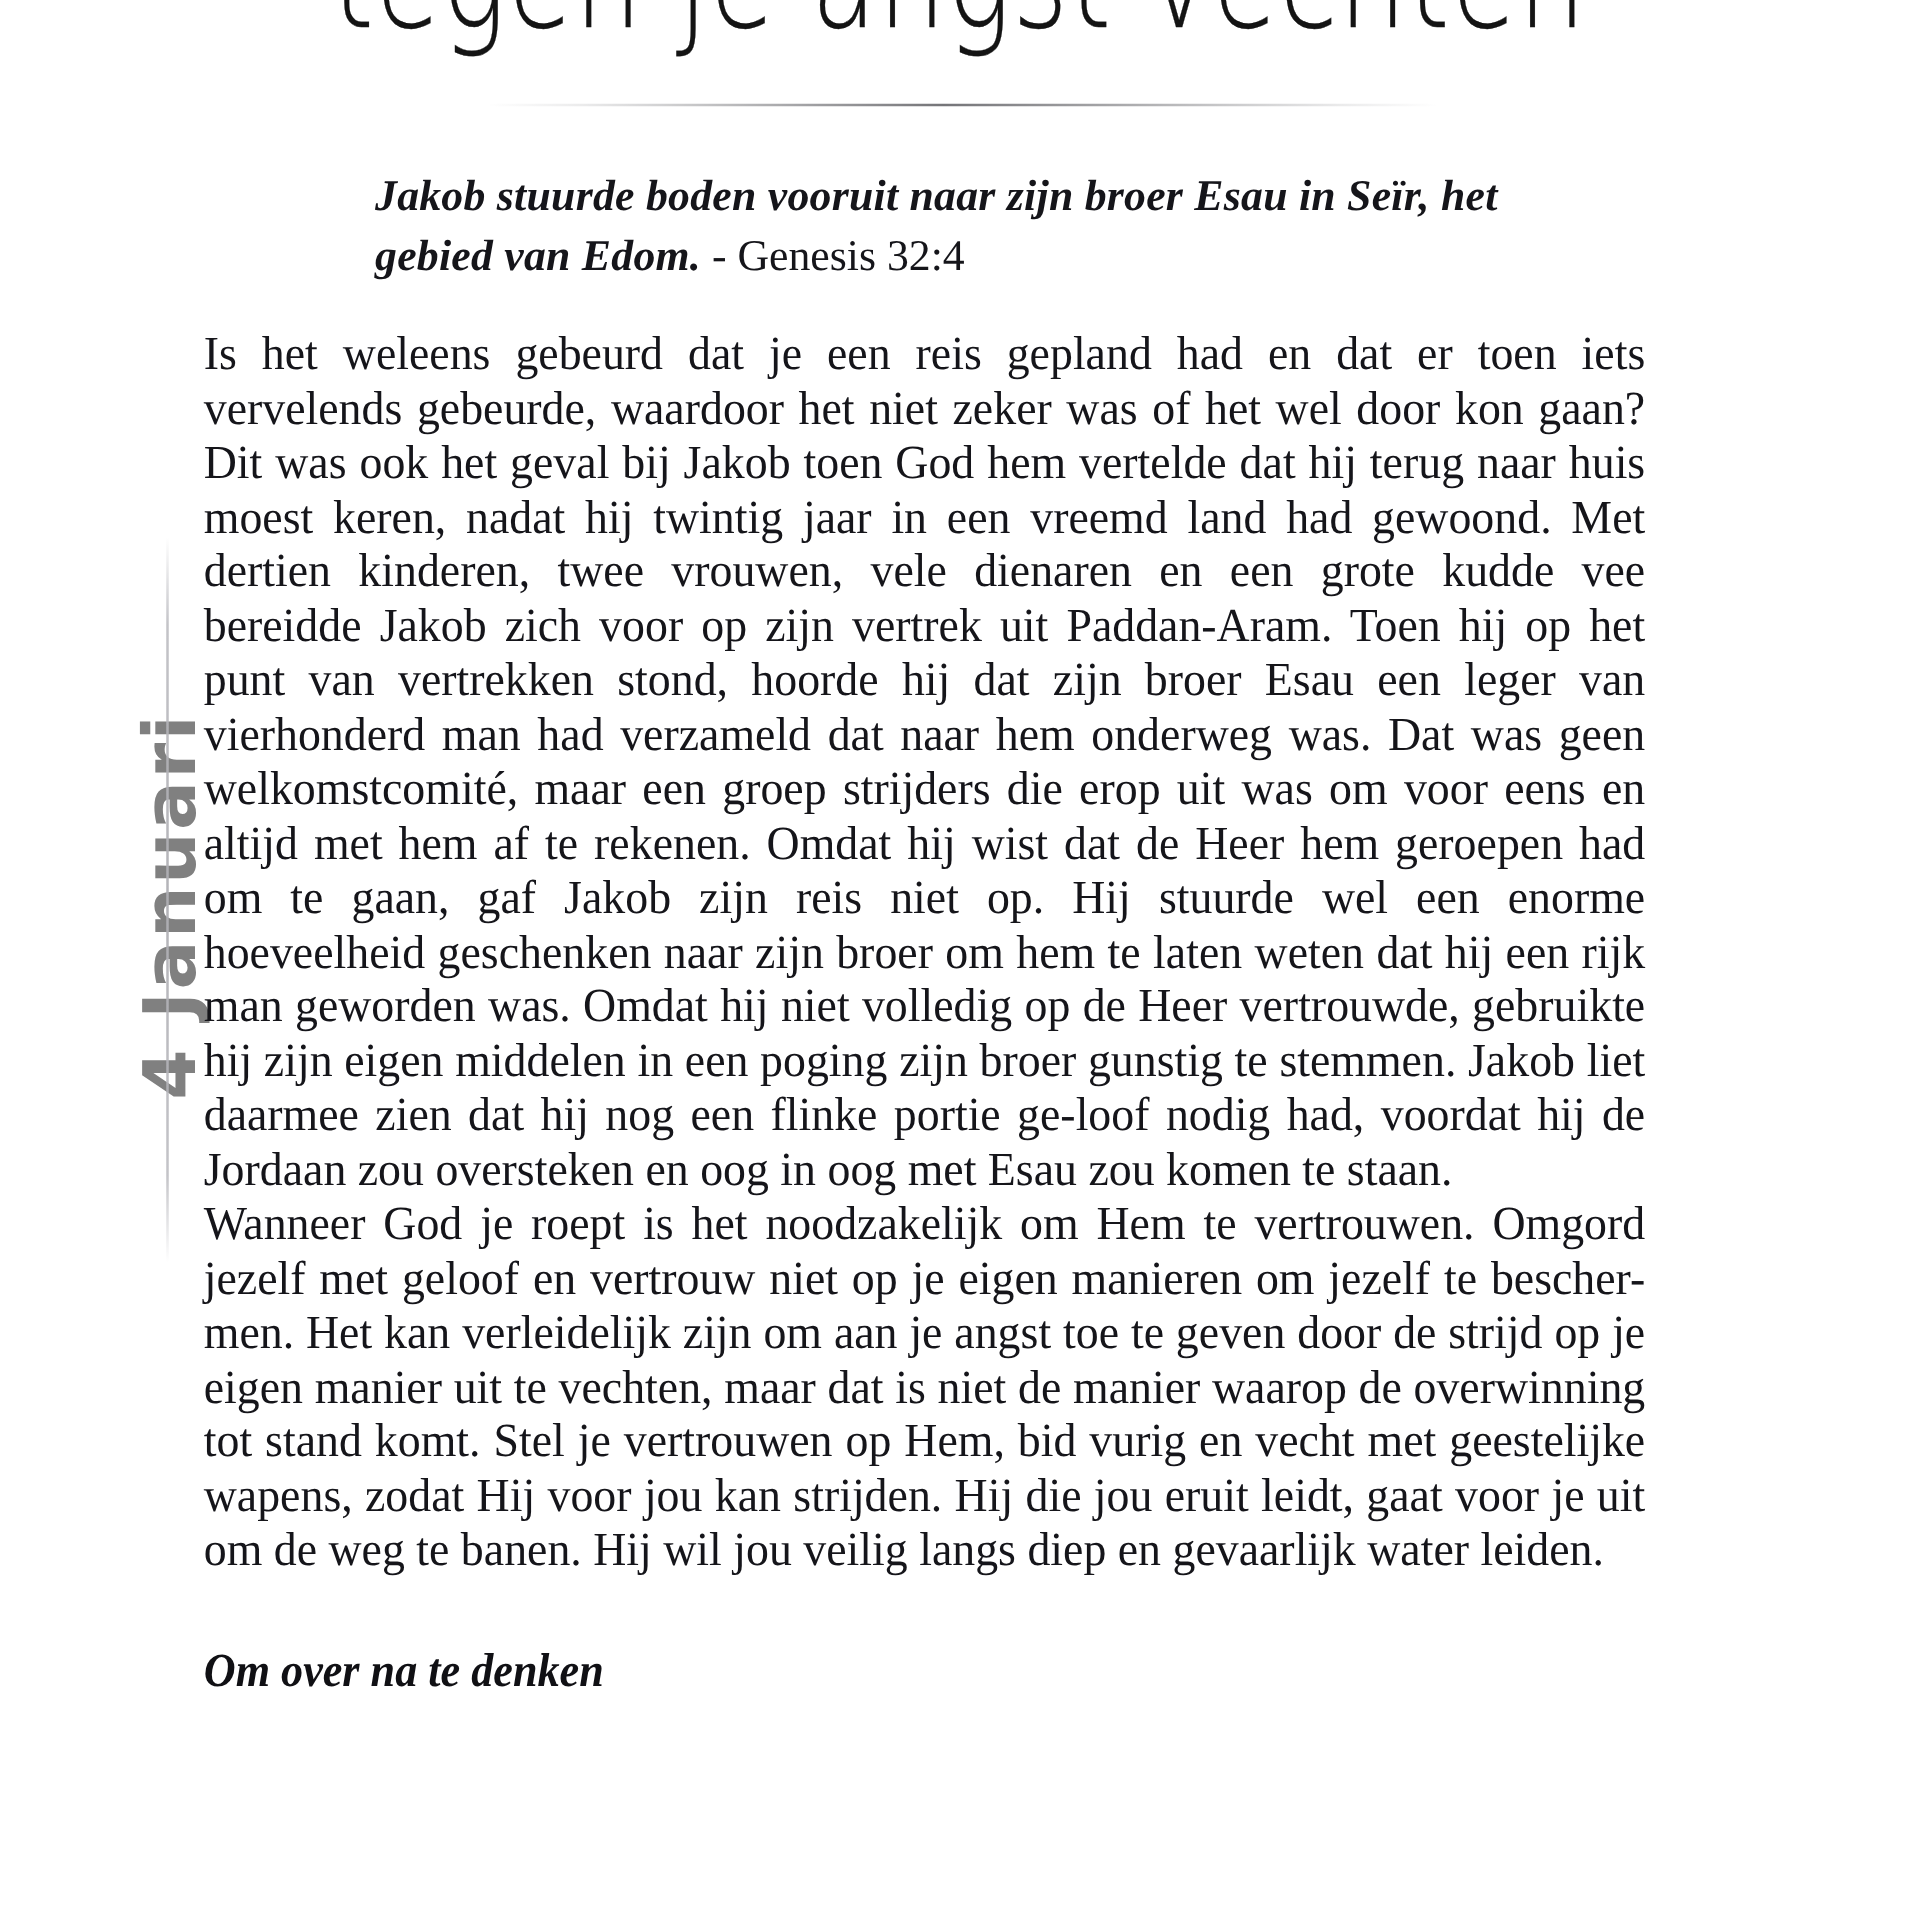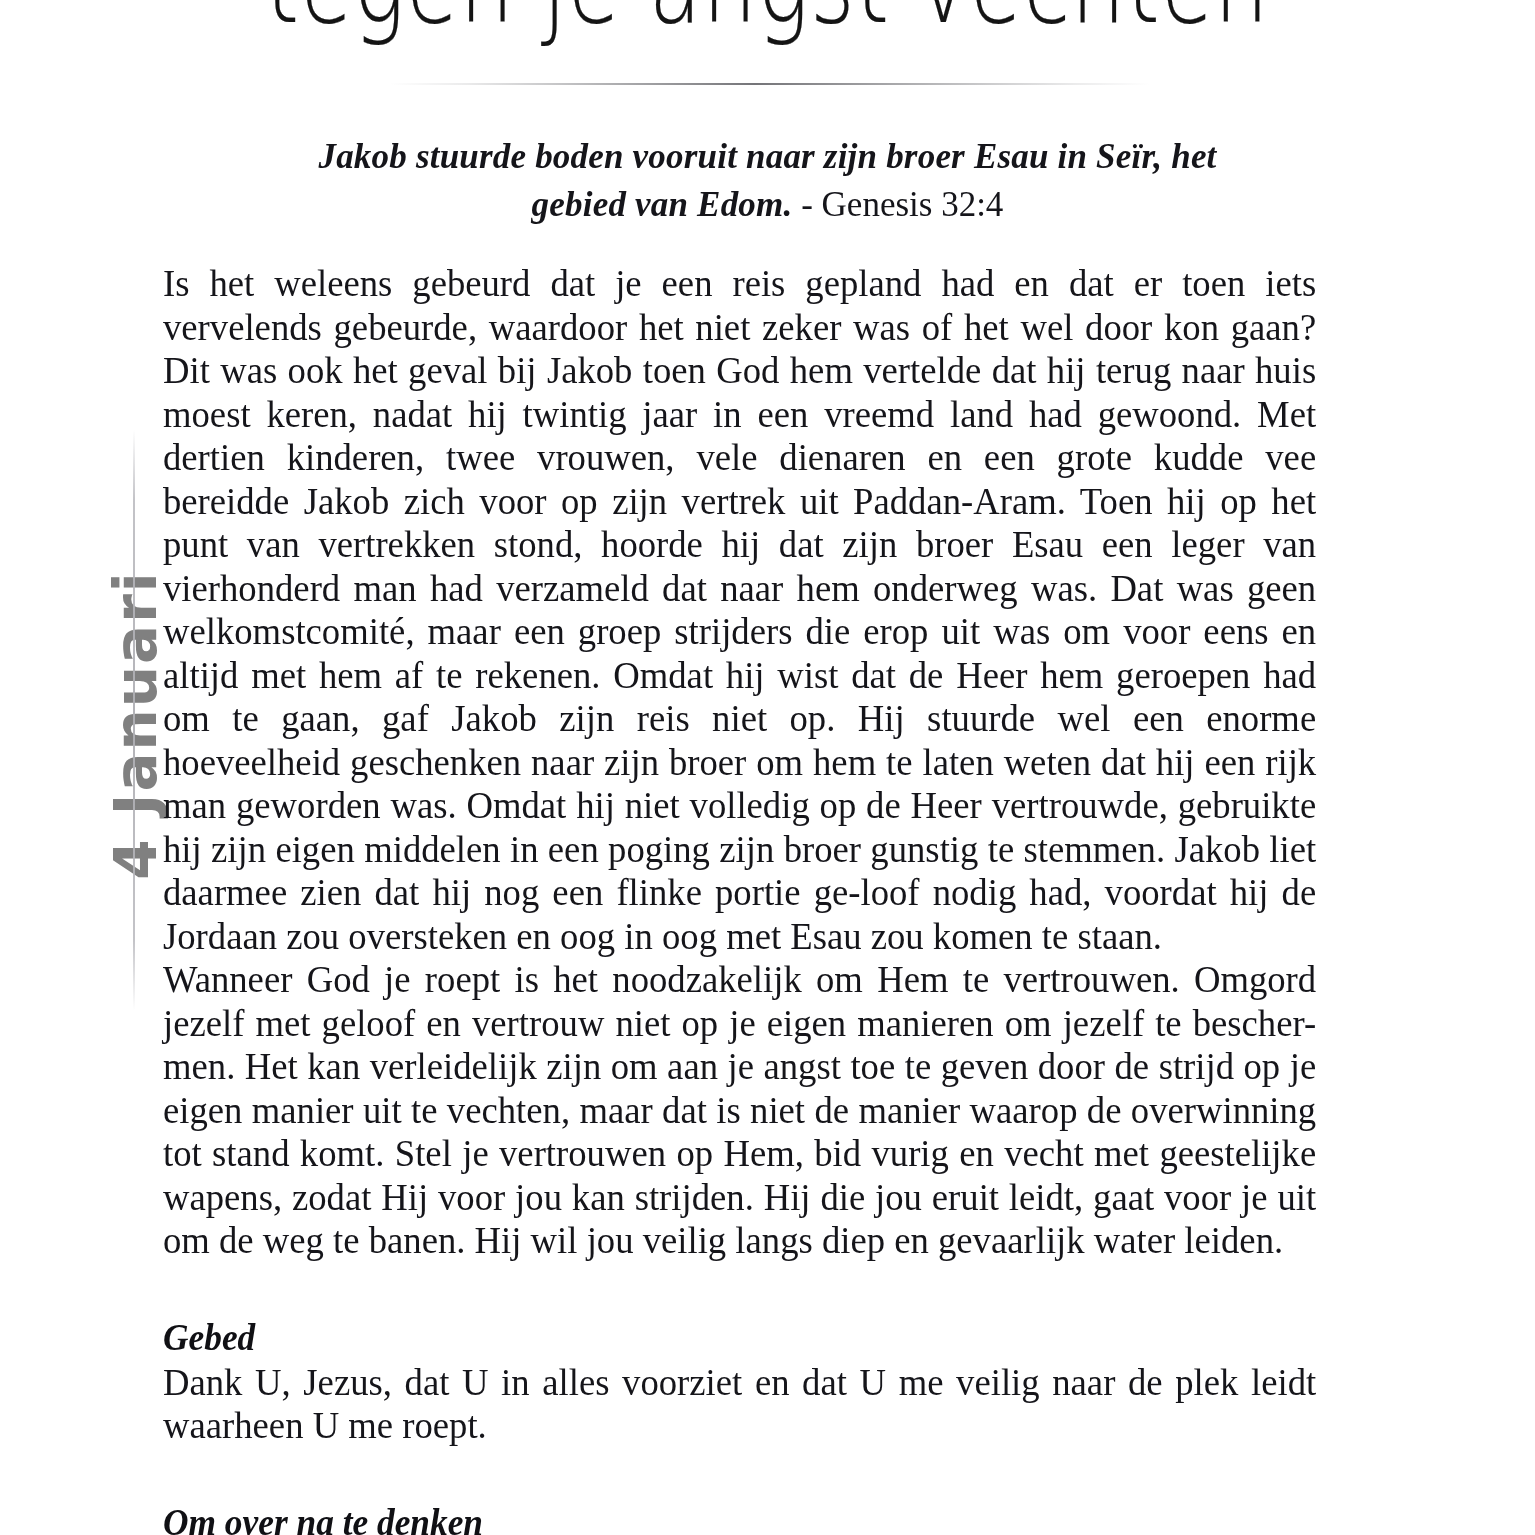--- a/index.html
+++ b/index.html
@@ -53,21 +53,21 @@
         rgba(120,120,124,0.15) 90%,
         rgba(255,255,255,0) 100%);
   }
 
   
   .verse {
     position: absolute;
     top: 133px;
     left: 300px;
     width: 935px;
-    text-align: center;
+    text-align: left;
     font-family: "Liberation Serif", serif;
     font-size: 35px;
     line-height: 48px;
     color: #15151a;
   }
   .verse-text {
     font-style: italic;
     font-weight: 600;
     letter-spacing: 0.2px;
   }
@@ -165,23 +165,19 @@
 <div class="date-marker">
   <span class="date-text">4 Januari</span>
 </div>
 <div class="date-rule"></div>
 
 <div class="content">
 
   <p class="body-par">Is het weleens gebeurd dat je een reis gepland had en dat er toen iets vervelends gebeurde, waardoor het niet zeker was of het wel door kon gaan? Dit was ook het geval bij Jakob toen God hem vertelde dat hij terug naar huis moest keren, nadat hij twintig jaar in een vreemd land had gewoond. Met dertien kinderen, twee vrouwen, vele dienaren en een grote kudde vee bereidde Jakob zich voor op zijn vertrek uit Paddan-Aram. Toen hij op het punt van vertrekken stond, hoorde hij dat zijn broer Esau een leger van vierhonderd man had verzameld dat naar hem onderweg was. Dat was geen welkomstcomité, maar een groep strijders die erop uit was om voor eens en altijd met hem af te rekenen. Omdat hij wist dat de Heer hem geroepen had om te gaan, gaf Jakob zijn reis niet op. Hij stuurde wel een enorme hoeveelheid geschenken naar zijn broer om hem te laten weten dat hij een rijk man geworden was. Omdat hij niet volledig op de Heer vertrouwde, gebruikte hij zijn eigen middelen in een poging zijn broer gunstig te stemmen. Jakob liet daarmee zien dat hij nog een flinke portie ge-loof nodig had, voordat hij de Jordaan zou oversteken en oog in oog met Esau zou komen te staan.</p>
   <p class="body-par">Wanneer God je roept is het noodzakelijk om Hem te vertrouwen. Omgord jezelf met geloof en vertrouw niet op je eigen manieren om jezelf te bescher-men. Het kan verleidelijk zijn om aan je angst toe te geven door de strijd op je eigen manier uit te vechten, maar dat is niet de manier waarop de overwinning tot stand komt. Stel je vertrouwen op Hem, bid vurig en vecht met geestelijke wapens, zodat Hij voor jou kan strijden. Hij die jou eruit leidt, gaat voor je uit om de weg te banen. Hij wil jou veilig langs diep en gevaarlijk water leiden.</p>
 
-  <div class="section">
-    <p class="section-head">Gebed</p>
-    <p class="body-par">Dank U, Jezus, dat U in alles voorziet en dat U me veilig naar de plek leidt waarheen U me roept.</p>
-  </div>
 
   <div class="section">
     <p class="section-head">Om over na te denken</p>
 
   </div>
 
 </div>
 
 </body></html>

